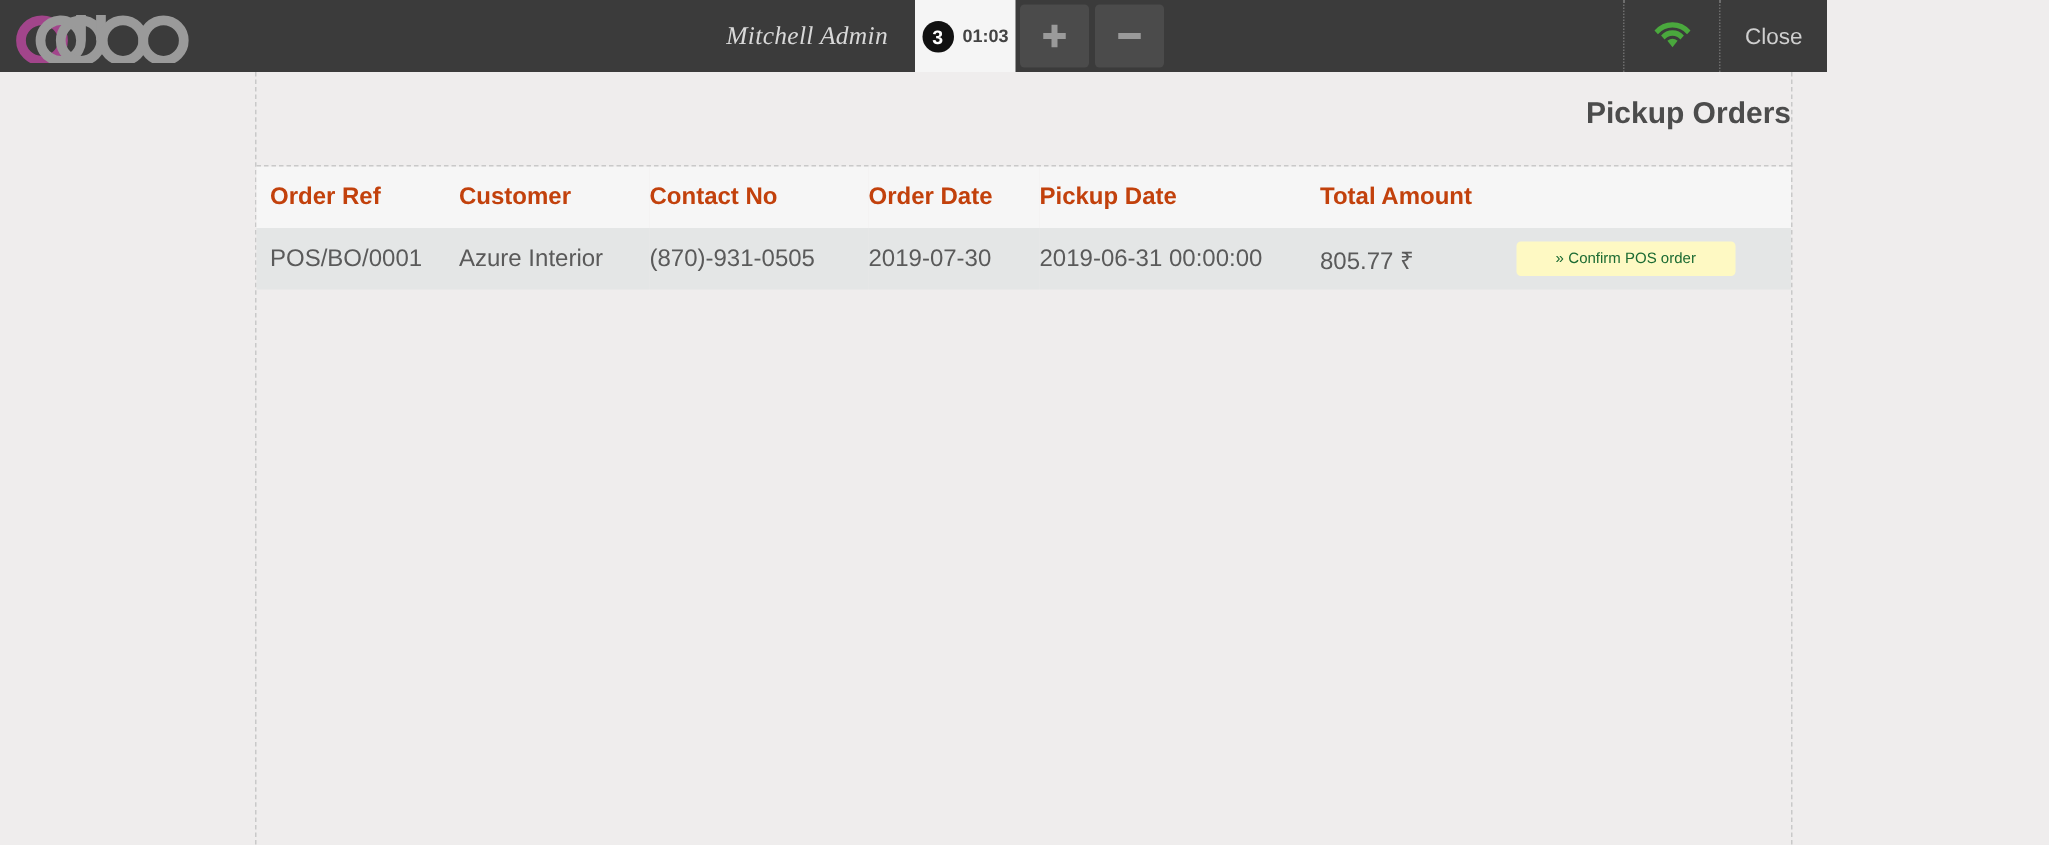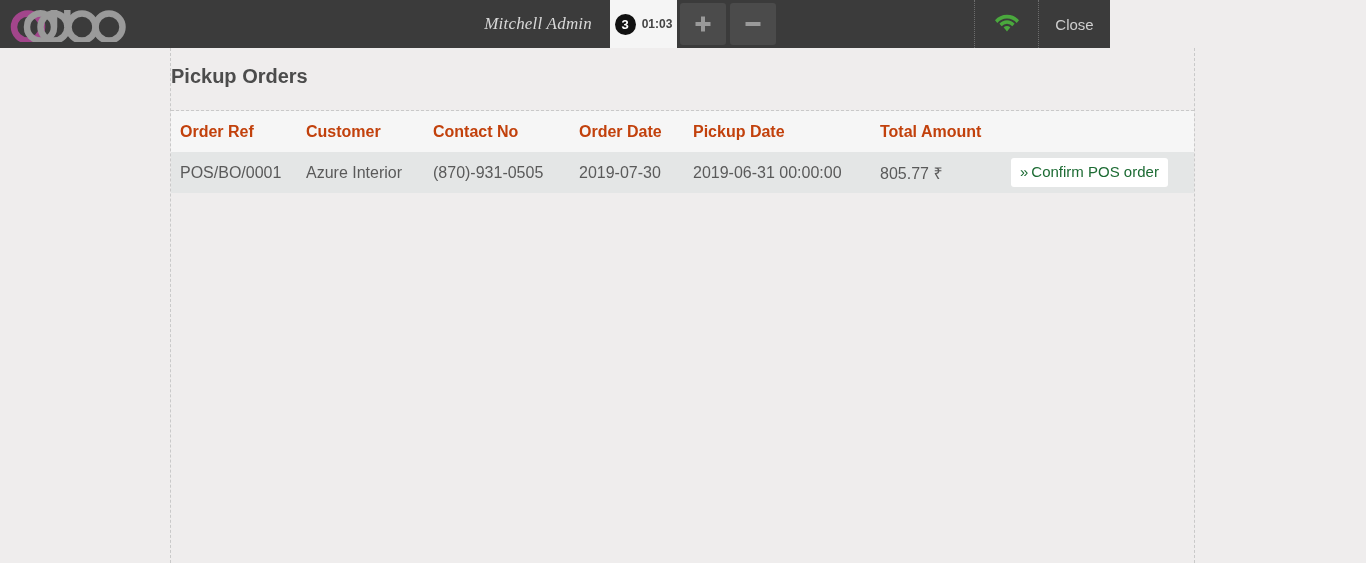--- a/index.html
+++ b/index.html
@@ -9,21 +9,21 @@
     height: 563px;
     overflow: hidden;
     background: #EFEDED;
     font-family: "Liberation Sans", sans-serif;
   }
 
   
   .pos-topbar {
     position: relative;
     height: 48px;
-    width: 1110px;
+    width: 1218px;
     background: #3b3b3b;
     display: flex;
     align-items: stretch;
   }
 
   .logo-area {
     width: 170px;
     display: flex;
     align-items: center;
     padding-left: 8px;
@@ -141,21 +141,21 @@
     padding: 9px 18px 11px 14px;
     line-height: 1;
     cursor: pointer;
     font-family: "Liberation Sans", sans-serif;
   }
   .back-button .chev { margin-right: 5px; font-size: 17px; }
 
   .pane-title {
     position: absolute;
     left: 0; right: 0; top: 17px;
-    text-align: left;
+    text-align: right;
     font-size: 20px;
     font-weight: bold;
     color: #4c4c4c;
   }
 
   
   .orders-table {
     width: 100%;
     border-collapse: collapse;
     table-layout: fixed;
@@ -181,26 +181,26 @@
 
   .c-ref    { width: 135px; padding-left: 9px !important; }
   .c-cust   { width: 127px; }
   .c-phone  { width: 146px; }
   .c-odate  { width: 114px; }
   .c-pdate  { width: 187px; }
   .c-amount { width: 122px; }
   .c-action { width: auto; }
 
   .confirm-button {
-    background: #ffffff;
+    background: #fef9c3;
     color: #1c6b33;
     border: none;
     border-radius: 3px;
-    font-size: 15px;
-    padding: 6px 9px;
+    font-size: 10px;
+    padding: 6px 26px;
     line-height: 1.1;
     cursor: pointer;
     white-space: nowrap;
     font-family: "Liberation Sans", sans-serif;
   }
   .confirm-button .chev { margin-right: 3px; }
   .action-wrap { display: flex; justify-content: flex-start; padding-left: 9px; }
 </style>
 </head>
 <body>

